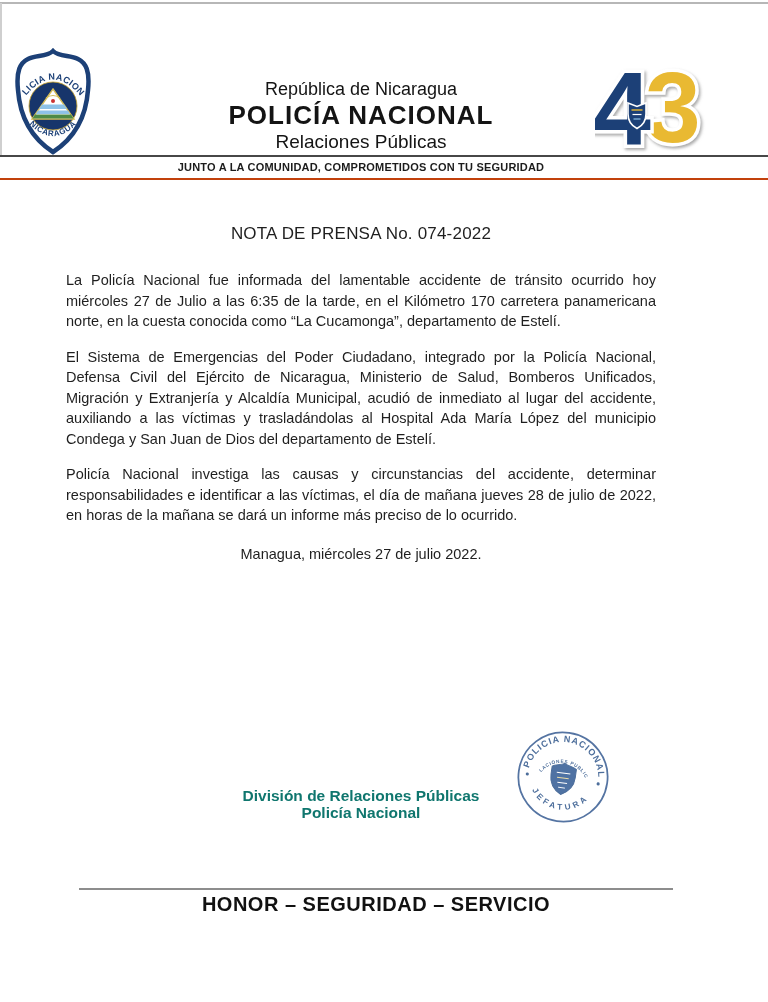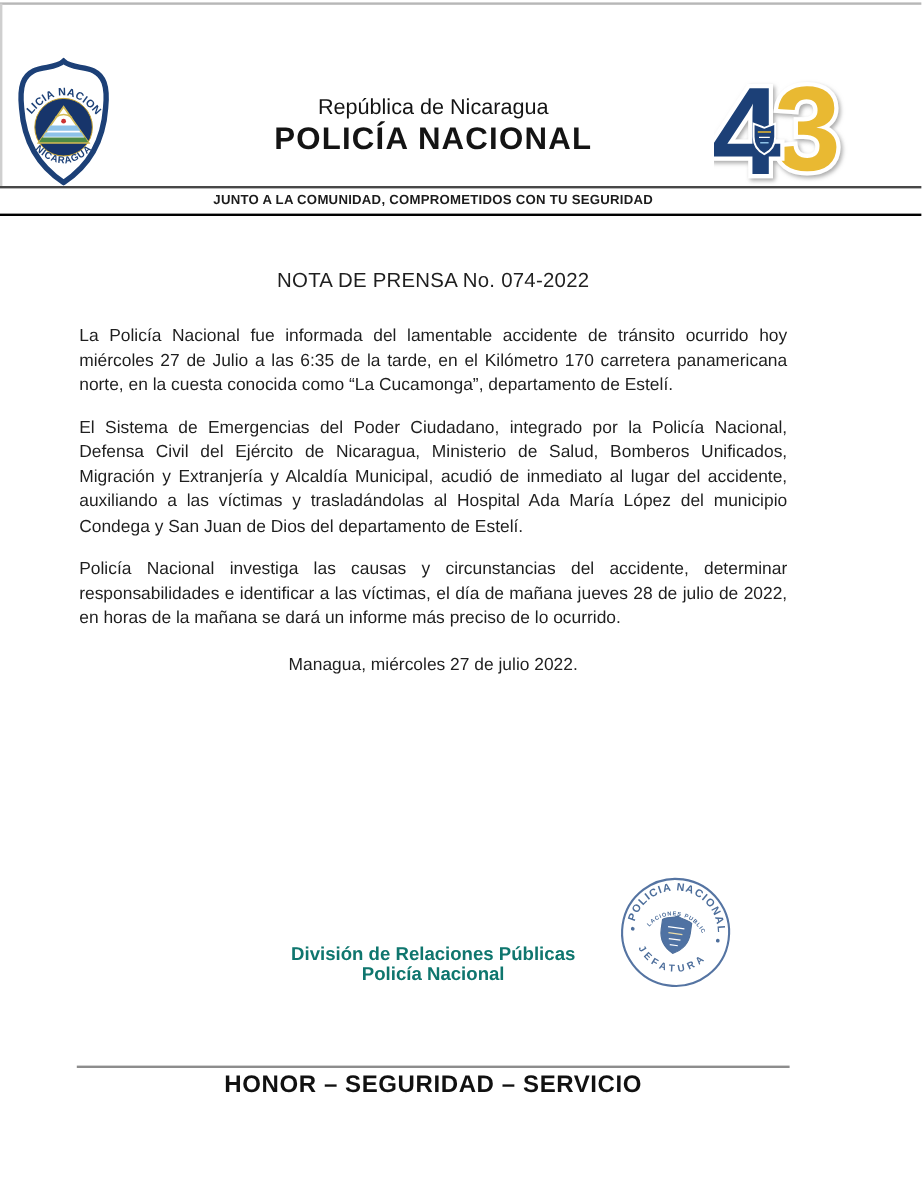--- a/index.html
+++ b/index.html
@@ -14,39 +14,39 @@
   .letterhead{position:absolute;top:46px;left:0;width:768px;height:110px;}
   .badge{position:absolute;left:13px;top:2px;}
   .lh-center{position:absolute;left:66px;top:12px;width:590px;text-align:center;color:#141414;margin-top:20px;}
   .republic{font-size:18px;line-height:22px;}
   .institution{font-size:26px;font-weight:bold;letter-spacing:1px;line-height:30px;}
   .department{font-size:19px;line-height:24px;}
   .logo43{position:absolute;left:595px;top:0;}
 
   
   .slogan-band{position:absolute;top:155px;left:0;width:768px;height:21px;
-    border-top:2px solid #474747;border-bottom:2px solid #000000;background:#fff;}
+    border-top:2px solid #474747;border-bottom:2px solid #c2410c;background:#fff;}
   .slogan-text{display:block;margin-left:66px;width:590px;text-align:center;
     font-size:11px;font-weight:bold;line-height:21px;letter-spacing:.2px;color:#1c1c1c;}
 
   
   .content{position:absolute;left:66px;top:224px;width:590px;}
   .doc-title{font-size:17px;font-weight:normal;text-align:center;margin:0 0 26px 0;letter-spacing:.2px;}
   .headline{font-size:16.5px;font-weight:bold;line-height:22px;text-align:justify;margin:0 0 16px 0;}
   .body-par{font-size:14.5px;line-height:20.5px;text-align:justify;margin:0 0 15px 0;}
   .dateline{font-size:14.5px;margin:20px 0 0 0;text-align:center;}
 
   
   .signature{position:absolute;left:66px;top:787px;width:590px;text-align:center;
     font-weight:bold;font-size:15.5px;line-height:17px;color:#0f766e;}
   .stamp{position:absolute;left:514px;top:728px;width:98px;height:98px;
     transform:rotate(8deg);opacity:.92;}
 
   
-  .footer{position:absolute;left:64px;top:888px;width:594px;text-align:center;}
+  .footer{position:absolute;left:79px;top:888px;width:594px;text-align:center;}
   .footer-rule{border:none;border-top:2px solid #8d8d8d;margin:0 0 1px 0;}
   .motto{font-size:20px;font-weight:bold;letter-spacing:.5px;color:#111;line-height:26px;}
 </style>
 </head>
 <body>
 
 <div class="top-edge"></div>
 <div class="left-edge"></div>
 
 <div class="letterhead">
@@ -69,20 +69,21 @@
     </g>
     <path id="badgeArcBot" d="M17,77 Q40,99 63,77" fill="none"></path>
     <text font-size="8" font-weight="bold" fill="#1c4077" letter-spacing="0.6">
       <textPath href="#badgeArcBot" startOffset="50%" text-anchor="middle">NICARAGUA</textPath>
     </text>
   </svg>
 
   <div class="lh-center">
     <div class="republic">República de Nicaragua</div>
     <div class="institution">POLICÍA NACIONAL</div>
+    <div class="department">Relaciones Públicas</div>
   </div>
 
   <svg class="logo43" width="128" height="114" viewBox="0 0 128 114">
     <defs>
       <filter id="ds43" x="-20%" y="-20%" width="150%" height="150%">
         <feDropShadow dx="1.6" dy="2" stdDeviation="1.6" flood-color="#9a9a9a" flood-opacity="0.85"></feDropShadow>
       </filter>
     </defs>
     <g filter="url(#ds43)" font-family="Liberation Sans, sans-serif" font-weight="bold">
       <text x="50" y="96" font-size="100" fill="#e9b931" stroke="#ffffff" stroke-width="7" paint-order="stroke">3</text>

